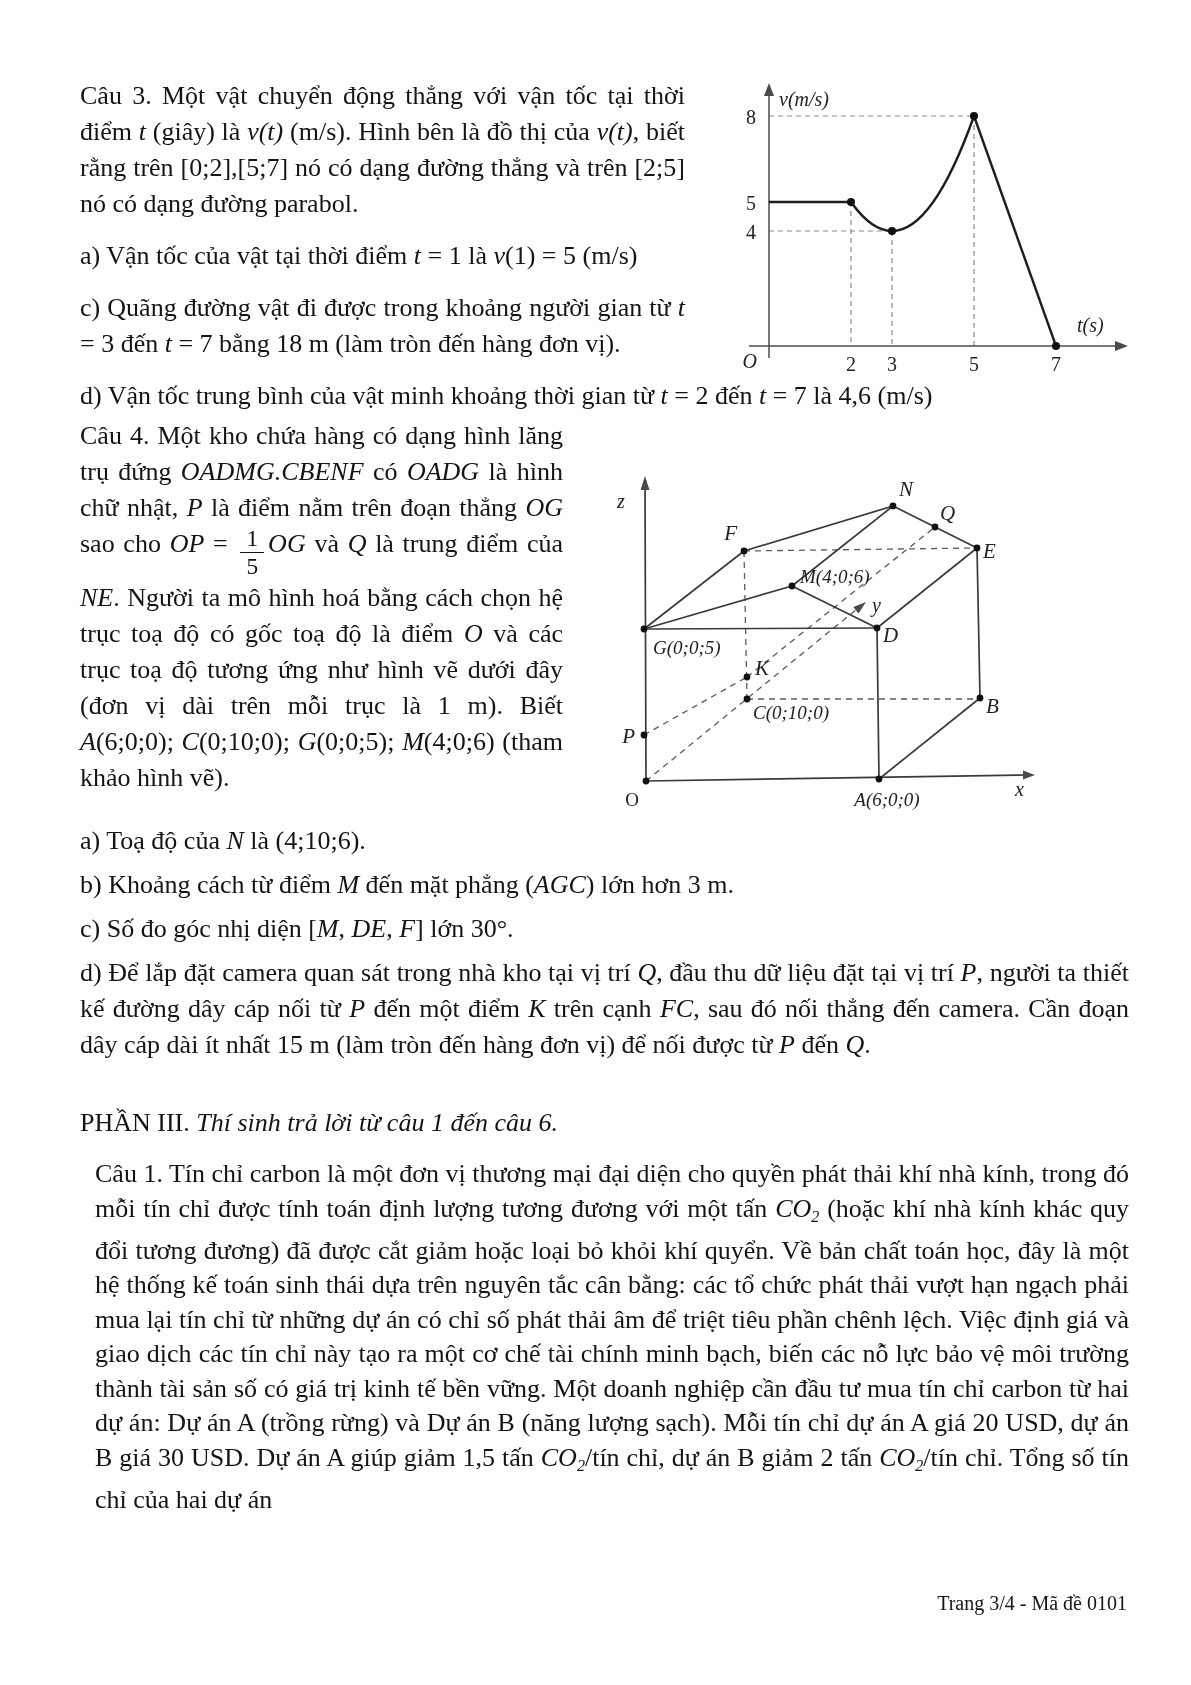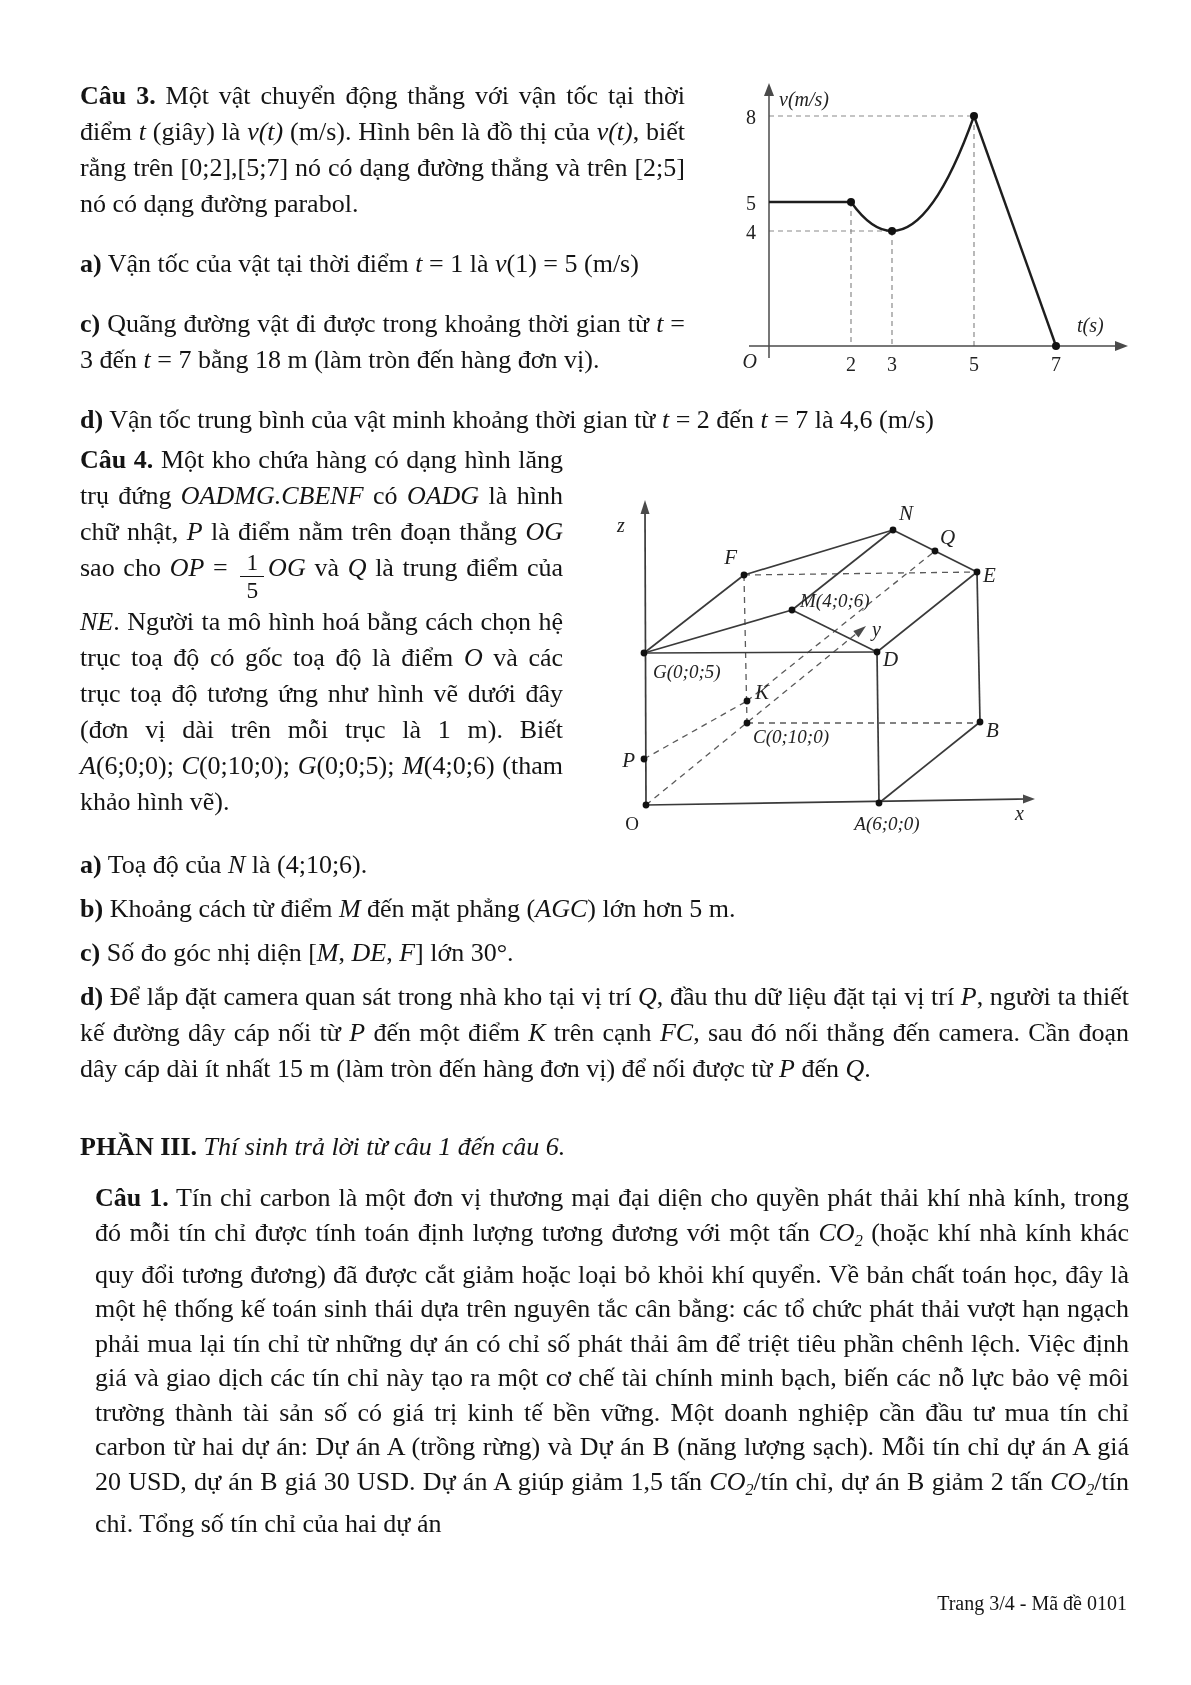--- a/index.html
+++ b/index.html
@@ -10,24 +10,24 @@
     padding:78px 62px 0 80px;
     background:#fff;
     font-family:"Liberation Serif", serif;
     font-size:26px;
     color:#141414;
     overflow:hidden;
   }
   p{margin:0;}
   .para{line-height:36px;}
   .justify{text-align:justify;}
-  .item{margin-top:24px;line-height:36px;}
+  .item{margin-top:16px;line-height:36px;}
   .q4items .item{margin-top:8px;}
   .clear{clear:both;}
-  .rt-b{font-weight:700;}
+  .rt-b{font-weight:400;}
   .rt-i{font-style:italic;}
   .rt-sub{font-size:0.62em;vertical-align:-0.28em;font-style:italic;}
   .rt-frac{display:inline-block;vertical-align:-0.95em;text-align:center;line-height:1.08;margin:0 4px;font-size:0.9em;}
   .rt-frac .num{display:block;padding:0 6px 1px;border-bottom:1.5px solid #141414;}
   .rt-frac .den{display:block;padding-top:1px;}
   .q3-graph{float:right;width:430px;height:300px;margin:-6px 0 4px 14px;}
   .q4fig{float:right;width:560px;height:395px;margin:8px 0 2px 6px;}
   .q4{margin-top:4px;}
   .part3{margin-top:42px;line-height:36px;}
   .q1para{margin-top:16px;line-height:34.5px;margin-left:15px;}
@@ -79,21 +79,21 @@
       <text x="57" y="138" font-size="20" text-anchor="end">5</text>
       <text x="57" y="167" font-size="20" text-anchor="end">4</text>
       <text x="152" y="299" font-size="20" text-anchor="middle">2</text>
       <text x="193" y="299" font-size="20" text-anchor="middle">3</text>
       <text x="275" y="299" font-size="20" text-anchor="middle">5</text>
       <text x="357" y="299" font-size="20" text-anchor="middle">7</text>
     </svg>
 
     <p class="para justify"><span class="rt-b">Câu 3.</span><span> Một vật chuyển động thẳng với vận tốc tại thời điểm </span><span class="rt-i">t</span><span> (giây) là </span><span class="rt-i">v(t)</span><span> (m/s). Hình bên là đồ thị của </span><span class="rt-i">v(t)</span><span>, biết rằng trên [0;2],[5;7] nó có dạng đường thẳng và trên [2;5] nó có dạng đường parabol.</span></p>
     <p class="item"><span class="rt-b">a)</span><span> Vận tốc của vật tại thời điểm </span><span class="rt-i">t</span><span> = 1 là </span><span class="rt-i">v</span><span>(1) = 5 (m/s)</span></p>
-    <p class="item justify"><span class="rt-b">c)</span><span> Quãng đường vật đi được trong khoảng thời gian từ </span><span class="rt-i">t</span><span> = 3 đến </span><span class="rt-i">t</span><span> = 7 bằng 18 m (làm tròn đến hàng đơn vị).</span></p>
+    <p class="item justify"><span class="rt-b">c)</span><span> Quãng đường vật đi được trong khoảng người gian từ </span><span class="rt-i">t</span><span> = 3 đến </span><span class="rt-i">t</span><span> = 7 bằng 18 m (làm tròn đến hàng đơn vị).</span></p>
     <p class="item clear"><span class="rt-b">d)</span><span> Vận tốc trung bình của vật minh khoảng thời gian từ </span><span class="rt-i">t</span><span> = 2 đến </span><span class="rt-i">t</span><span> = 7 là  4,6  (m/s)</span></p>
   </section>
 
   <section class="q4">
     <svg class="q4fig" viewBox="0 0 560 395" aria-hidden="true">
 
       <g stroke="#5a5a5a" stroke-width="1.3" stroke-dasharray="6 5" fill="none">
         <path d="M77 355 L288 183"></path>
         <path d="M178 273 H411"></path>
         <path d="M175 125 L178 273"></path>
@@ -151,21 +151,21 @@
       <text class="gl-i" x="184" y="293" font-size="19">C(0;10;0)</text>
       <text class="gl-i" x="186" y="249" font-size="21">K</text>
       <text class="gl-i" x="66" y="317" font-size="21" text-anchor="end">P</text>
       <text x="63" y="380" font-size="19" text-anchor="middle">O</text>
       <text class="gl-i" x="318" y="380" font-size="19" text-anchor="middle">A(6;0;0)</text>
     </svg>
 
     <p class="para justify"><span class="rt-b">Câu 4.</span><span> Một kho chứa hàng có dạng hình lăng trụ đứng </span><span class="rt-i">OADMG.CBENF</span><span> có </span><span class="rt-i">OADG</span><span> là hình chữ nhật, </span><span class="rt-i">P</span><span> là điểm nằm trên đoạn thẳng </span><span class="rt-i">OG</span><span> sao cho </span><span class="rt-i">OP</span><span> = </span><span class="rt-frac"><span class="num">1</span><span class="den">5</span></span><span class="rt-i">OG</span><span> và </span><span class="rt-i">Q</span><span> là trung điểm của </span><span class="rt-i">NE</span><span>. Người ta mô hình hoá bằng cách chọn hệ trục toạ độ có gốc toạ độ là điểm </span><span class="rt-i">O</span><span> và các trục toạ độ tương ứng như hình vẽ dưới đây (đơn vị dài trên mỗi trục là 1 m). Biết </span><span class="rt-i">A</span><span>(6;0;0); </span><span class="rt-i">C</span><span>(0;10;0); </span><span class="rt-i">G</span><span>(0;0;5);   </span><span class="rt-i">M</span><span>(4;0;6)   (tham khảo hình vẽ).</span></p>
     <div class="q4items clear">
       <p class="item"><span class="rt-b">a)</span><span> Toạ độ của </span><span class="rt-i">N</span><span> là (4;10;6).</span></p>
-      <p class="item"><span class="rt-b">b)</span><span> Khoảng cách từ điểm </span><span class="rt-i">M</span><span> đến mặt phẳng (</span><span class="rt-i">AGC</span><span>) lớn hơn 5 m.</span></p>
+      <p class="item"><span class="rt-b">b)</span><span> Khoảng cách từ điểm </span><span class="rt-i">M</span><span> đến mặt phẳng (</span><span class="rt-i">AGC</span><span>) lớn hơn 3 m.</span></p>
       <p class="item"><span class="rt-b">c)</span><span> Số đo góc nhị diện [</span><span class="rt-i">M</span><span>, </span><span class="rt-i">DE</span><span>, </span><span class="rt-i">F</span><span>] lớn  30°.</span></p>
       <p class="item justify"><span class="rt-b">d)</span><span> Để lắp đặt camera quan sát trong nhà kho tại vị trí </span><span class="rt-i">Q</span><span>, đầu thu dữ liệu đặt tại vị trí </span><span class="rt-i">P</span><span>, người ta thiết kế đường dây cáp nối từ </span><span class="rt-i">P</span><span> đến một điểm </span><span class="rt-i">K</span><span> trên cạnh </span><span class="rt-i">FC</span><span>, sau đó nối thẳng đến camera. Cần đoạn dây cáp dài ít nhất 15 m (làm tròn đến hàng đơn vị) để nối được từ </span><span class="rt-i">P</span><span> đến </span><span class="rt-i">Q</span><span>.</span></p>
     </div>
   </section>
 
   <p class="part3"><span class="rt-b">PHẦN III.</span><span class="rt-i"> Thí sinh trả lời từ câu 1 đến câu 6.</span></p>
 
   <section>
     <p class="q1para justify"><span class="rt-b">Câu 1.</span><span> Tín chỉ carbon là một đơn vị thương mại đại diện cho quyền phát thải khí nhà kính, trong đó mỗi tín chỉ được tính toán định lượng tương đương với một tấn </span><span class="rt-i">CO</span><span class="rt-sub">2</span><span> (hoặc khí nhà kính khác quy đổi tương đương) đã được cắt giảm hoặc loại bỏ khỏi khí quyển. Về bản chất toán học, đây là một hệ thống kế toán sinh thái dựa trên nguyên tắc cân bằng: các tổ chức phát thải vượt hạn ngạch phải mua lại tín chỉ từ những dự án có chỉ số phát thải âm để triệt tiêu phần chênh lệch. Việc định giá và giao dịch các tín chỉ này tạo ra một cơ chế tài chính minh bạch, biến các nỗ lực bảo vệ môi trường thành tài sản số có giá trị kinh tế bền vững. Một doanh nghiệp cần đầu tư mua tín chỉ carbon từ hai dự án: Dự án A (trồng rừng) và Dự án B (năng lượng sạch). Mỗi tín chỉ dự án A giá 20 USD, dự án B giá 30 USD. Dự án A giúp giảm 1,5 tấn </span><span class="rt-i">CO</span><span class="rt-sub">2</span><span>/tín chỉ, dự án B giảm 2 tấn </span><span class="rt-i">CO</span><span class="rt-sub">2</span><span>/tín chỉ. Tổng số tín chỉ của hai dự án</span></p>
   </section>

